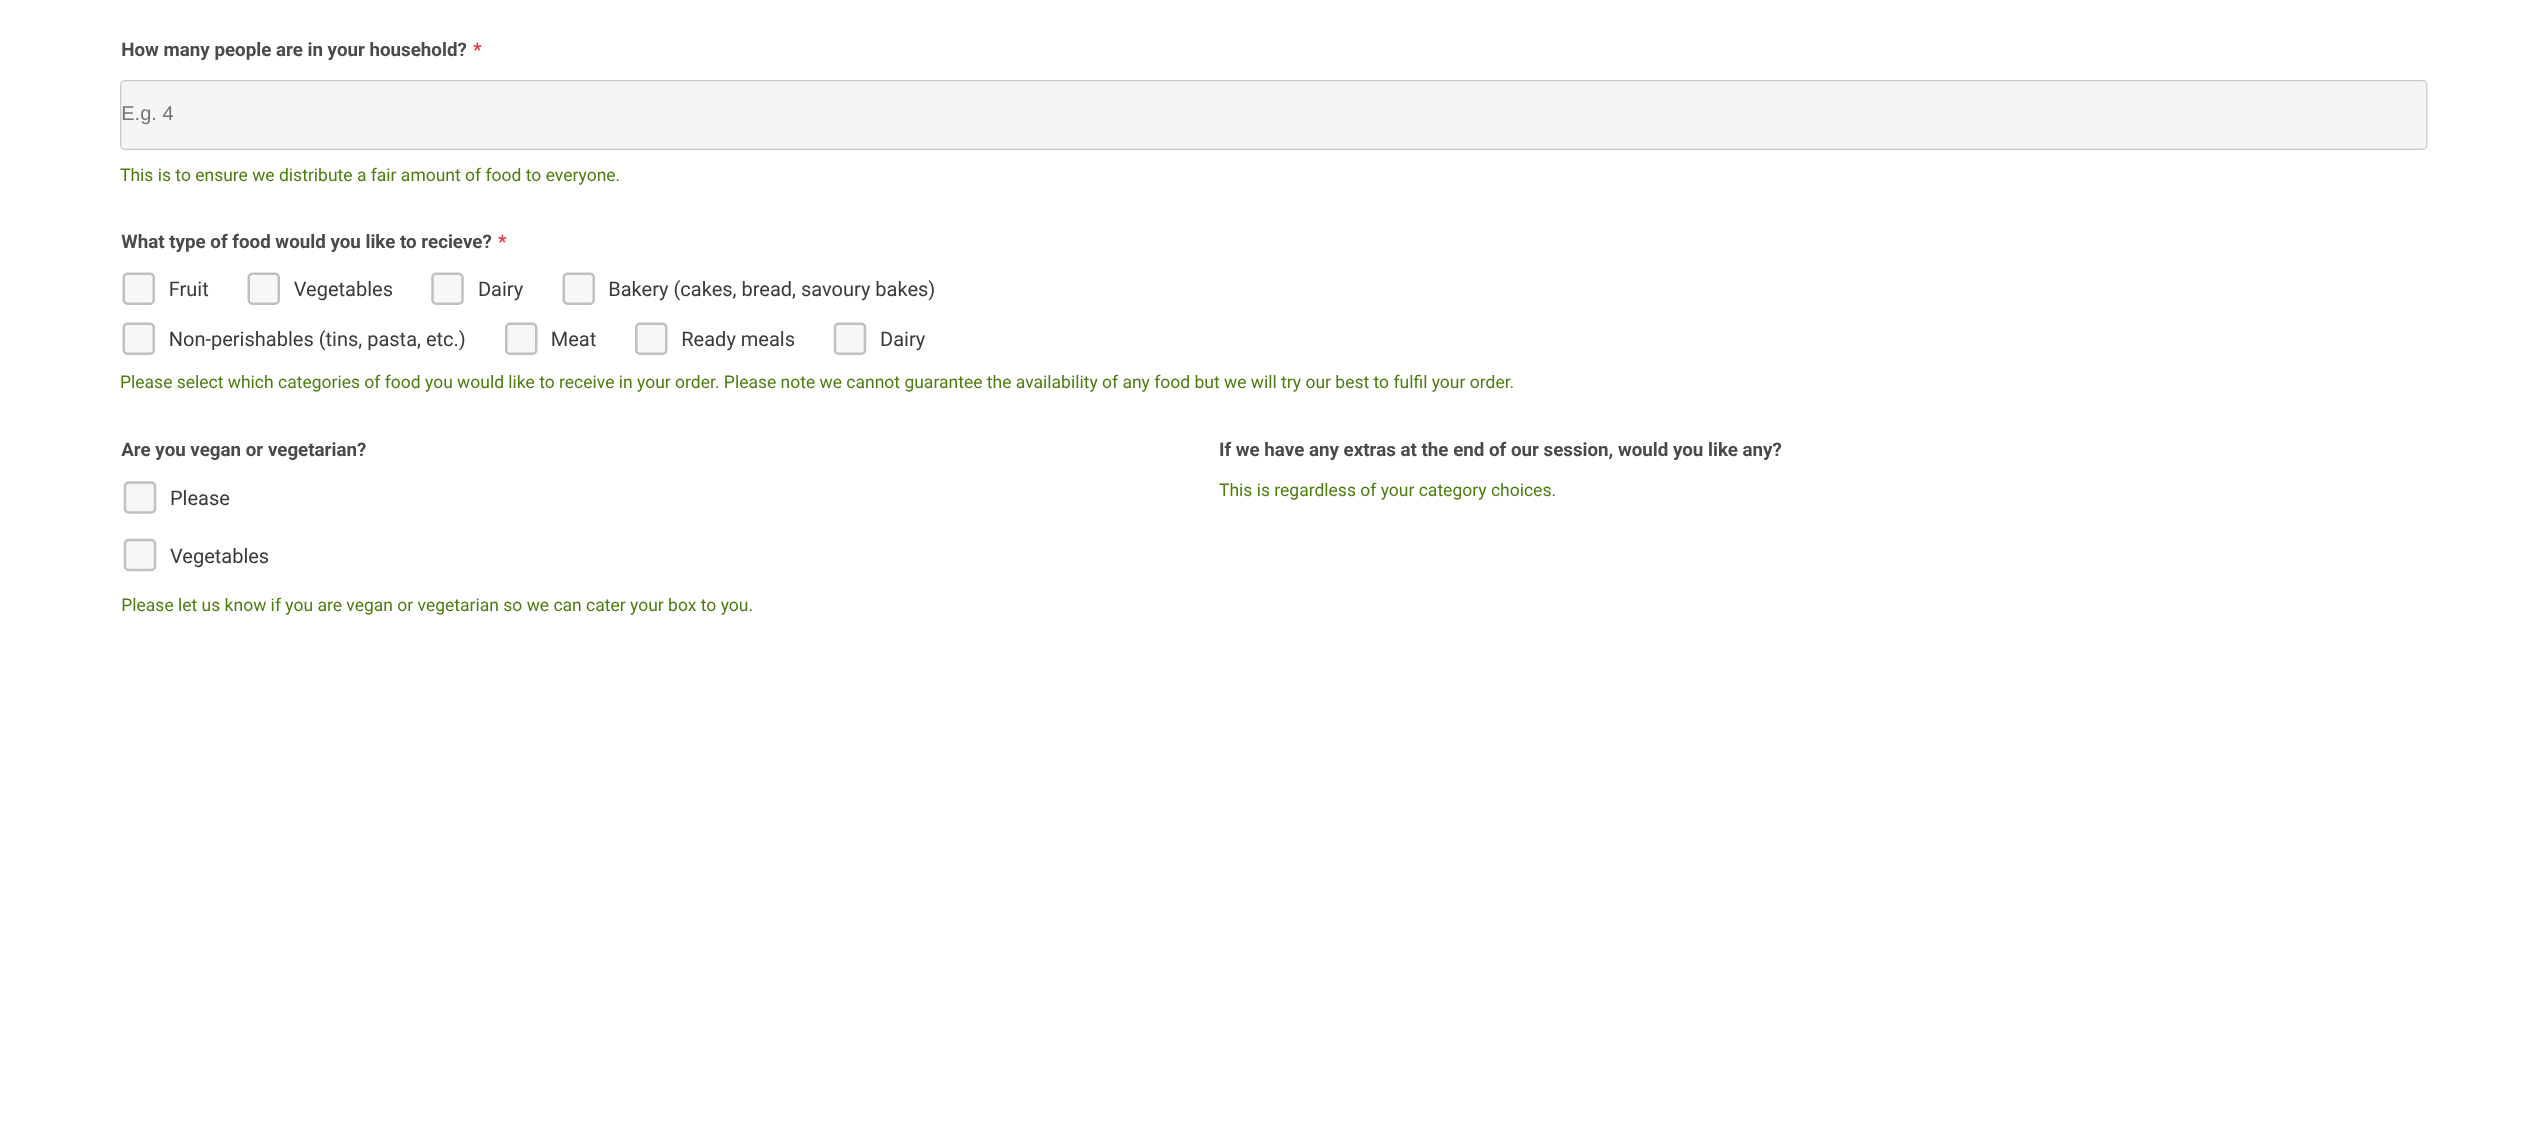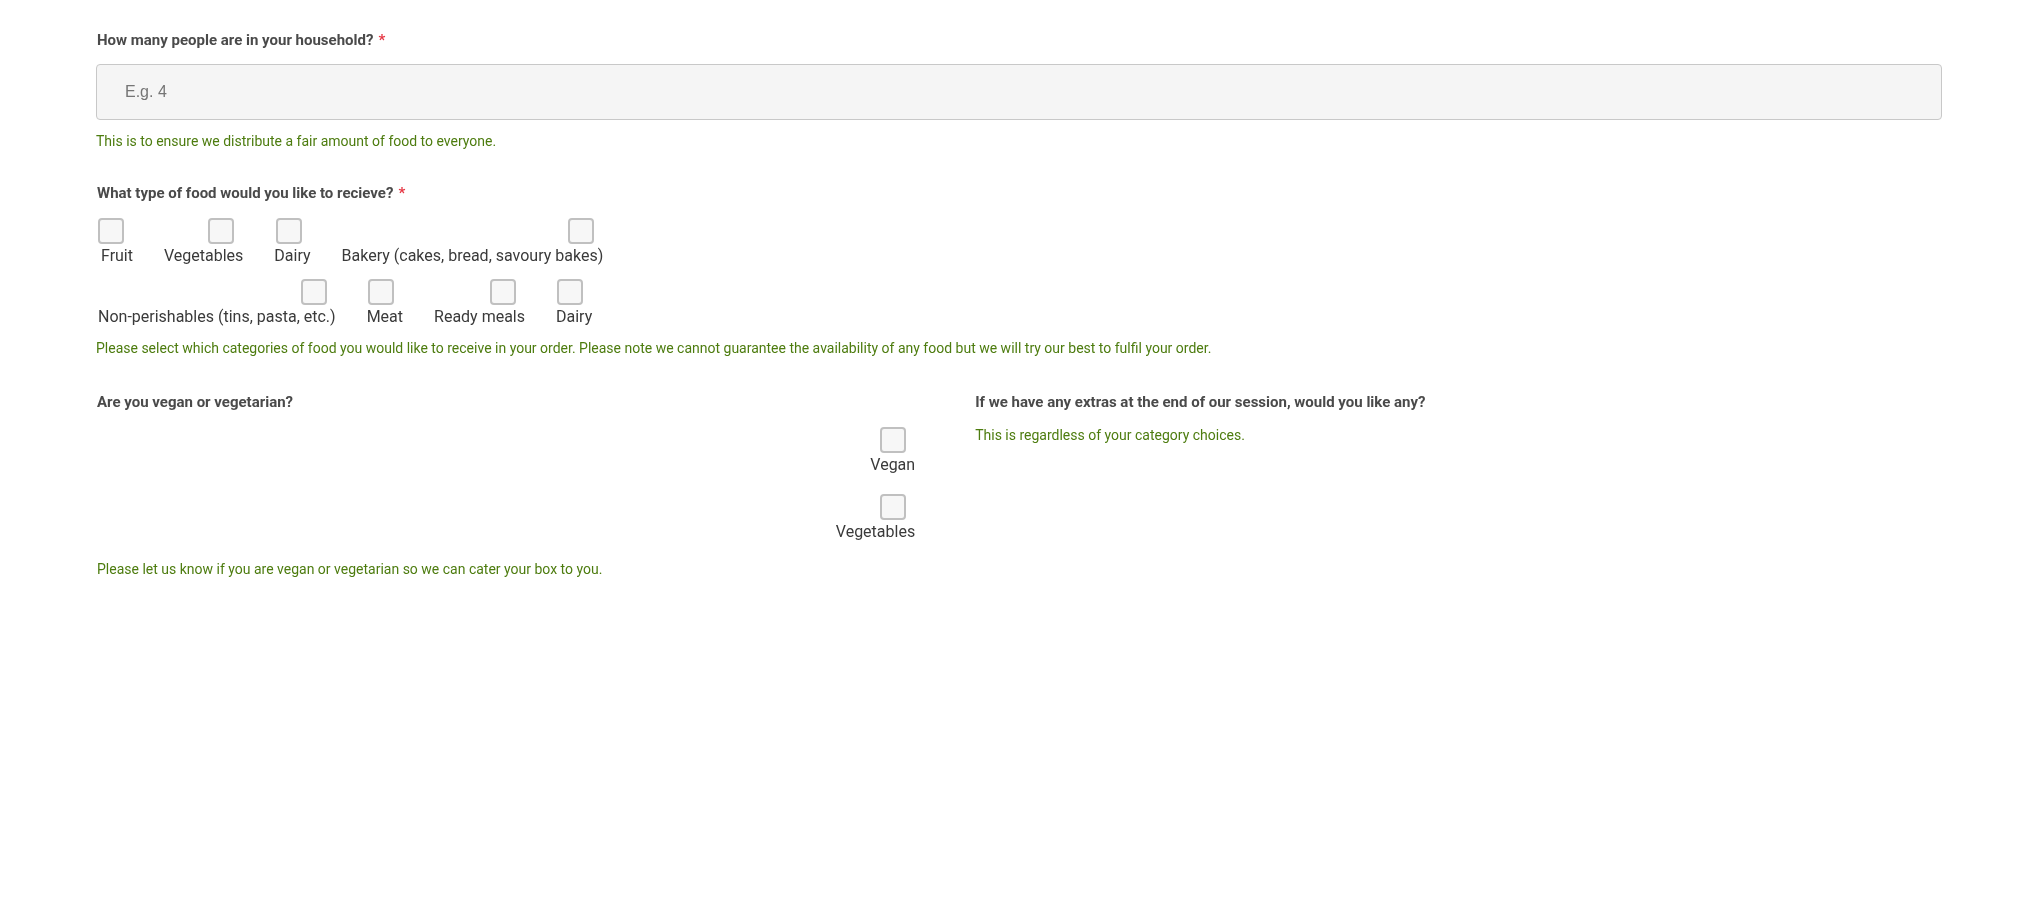--- a/index.html
+++ b/index.html
@@ -27,21 +27,21 @@
       margin-bottom: 14px;
     }
 
     .required-star {
       color: #e63946;
       margin-left: 4px;
     }
 
     .text-input {
       width: 100%;
-      padding: 18px 28px;
+      padding: 18px 0;
       border: 1.5px solid #c8c8c8;
       border-radius: 4px;
       font-size: 16px;
       color: #aaaaaa;
       background: #f5f5f5;
       outline: none;
       margin-bottom: 10px;
     }
 
     .helper-text {
@@ -53,24 +53,23 @@
     .checkbox-group-row {
       display: flex;
       flex-wrap: wrap;
       align-items: center;
       gap: 12px 0;
       margin-bottom: 10px;
     }
 
     .checkbox-item {
       display: flex;
-      align-items: flex-end;
+      align-items: center;
       margin-right: 28px;
       cursor: pointer;
-      flex-direction: column;
     }
 
     .checkbox-item input[type="checkbox"] {
       appearance: none;
       -webkit-appearance: none;
       width: 26px;
       height: 26px;
       border: 2px solid #c0c0c0;
       border-radius: 4px;
       background: #f7f7f7;
@@ -169,21 +168,21 @@
 </div>
 
 <div class="two-col">
 
   <div class="col-left">
     <div class="question-label">Are you vegan or vegetarian?</div>
 
     <div class="checkbox-stack">
       <div class="checkbox-item">
         <input type="checkbox" id="vegan" style="">
-        <label for="vegan">Vegan</label>
+        <label for="vegan">Please</label>
       </div>
       <div class="checkbox-item">
         <input type="checkbox" id="vegetarian" style="">
         <label for="vegetarian">Vegetables</label>
       </div>
     </div>
 
     <div class="helper-text">Please let us know if you are vegan or vegetarian so we can cater your box to you.</div>
   </div>
 

